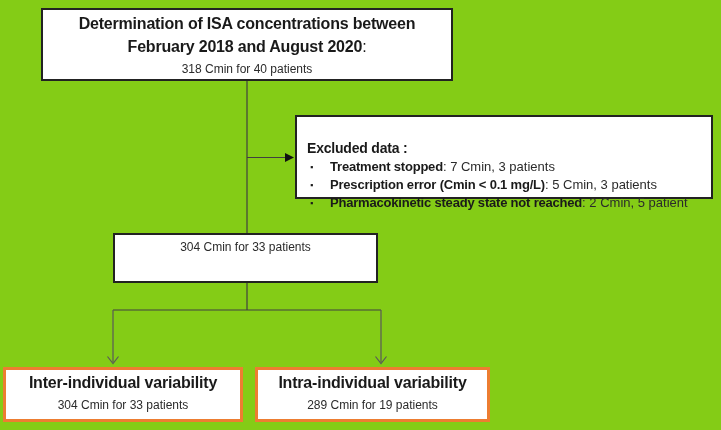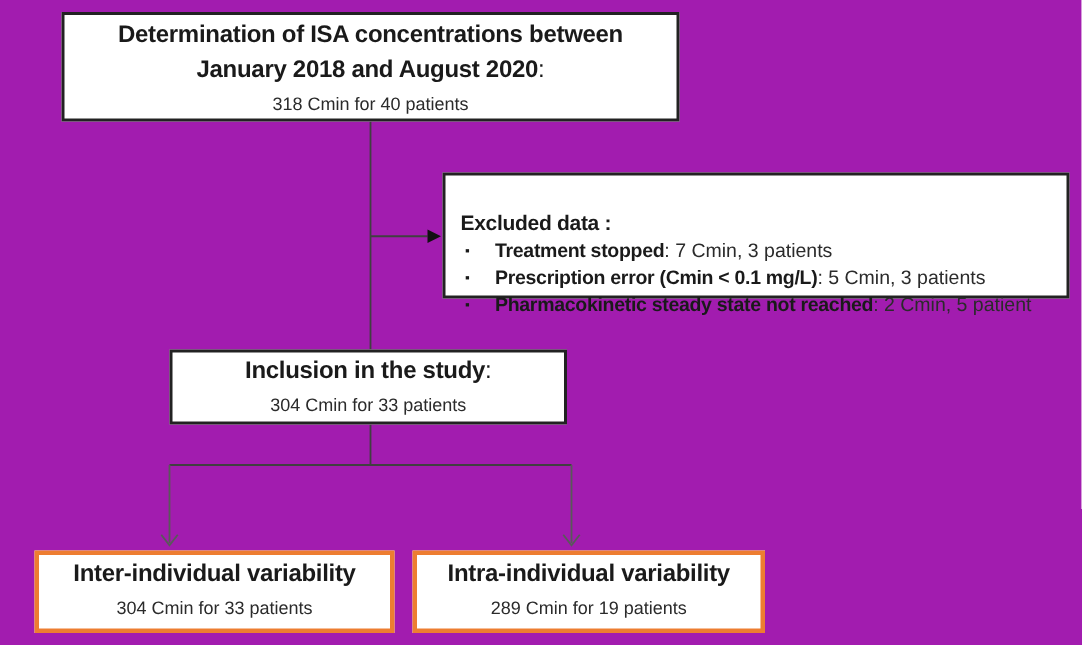--- a/index.html
+++ b/index.html
@@ -8,21 +8,21 @@
     background: #ffffff;
     font-family: "Liberation Sans", sans-serif;
     color: #1a1a1a;
   }
   * { box-sizing: border-box; }
 
   .canvas {
     position: relative;
     width: 721px;
     height: 430px;
-    background: #a21caf;
+    background: #84cc16;
     overflow: hidden;
   }
 
   .connectors {
     position: absolute;
     left: 0;
     top: 0;
     width: 721px;
     height: 430px;
   }
@@ -86,21 +86,20 @@
 
   .inclusion-box {
     left: 113px; top: 233px;
     width: 265px; height: 50px;
     padding-top: 1px;
   }
 
   .outcome-box {
     border: 3px solid #ED7D31;
     padding-top: 1px;
-    margin-left: 20px;
   }
   .inter-box  { left: 3px;   top: 367px; width: 240px; height: 55px; }
   .intra-box  { left: 255px; top: 367px; width: 235px; height: 55px; text-align: center; }
 </style>
 </head>
 <body>
 
 <div class="canvas">
 
   <svg class="connectors" viewBox="0 0 721 430" xmlns="http://www.w3.org/2000/svg">
@@ -116,21 +115,21 @@
 
     <line x1="113" y1="310" x2="113" y2="362" stroke="#595959" stroke-width="1.2"></line>
     <polyline points="107.5,356.5 113,363.5 118.5,356.5" fill="none" stroke="#595959" stroke-width="1.2"></polyline>
 
     <line x1="381" y1="310" x2="381" y2="362" stroke="#595959" stroke-width="1.2"></line>
     <polyline points="375.5,356.5 381,363.5 386.5,356.5" fill="none" stroke="#595959" stroke-width="1.2"></polyline>
   </svg>
 
   <div class="box top-box">
     <div class="box-title">Determination of ISA concentrations between</div>
-    <div class="box-title"><span>January 2018 and August 2020</span><span class="colon">:</span></div>
+    <div class="box-title"><span>February 2018 and August 2020</span><span class="colon">:</span></div>
     <div class="box-sub">318 Cmin for 40 patients</div>
   </div>
 
   <div class="box excluded-box">
     <div class="excluded-heading">Excluded data :</div>
 
     <div class="excluded-item">
       <span class="bullet">▪</span>
       <span class="item-text"><span class="item-label">Treatment stopped</span><span class="item-detail">: 7 Cmin, 3 patients</span></span>
     </div>
@@ -140,21 +139,20 @@
       <span class="item-text"><span class="item-label">Prescription error (Cmin &lt; 0.1 mg/L)</span><span class="item-detail">: 5 Cmin, 3 patients</span></span>
     </div>
 
     <div class="excluded-item">
       <span class="bullet">▪</span>
       <span class="item-text"><span class="item-label">Pharmacokinetic steady state not reached</span><span class="item-detail">: 2 Cmin, 5 patient</span></span>
     </div>
   </div>
 
   <div class="box inclusion-box">
-    <div class="box-title"><span>Inclusion in the study</span><span class="colon">:</span></div>
     <div class="box-sub">304 Cmin for 33 patients</div>
   </div>
 
   <div class="box outcome-box inter-box">
     <div class="box-title">Inter-individual variability</div>
     <div class="box-sub">304 Cmin for 33 patients</div>
   </div>
 
   <div class="box outcome-box intra-box">
     <div class="box-title">Intra-individual variability</div>

